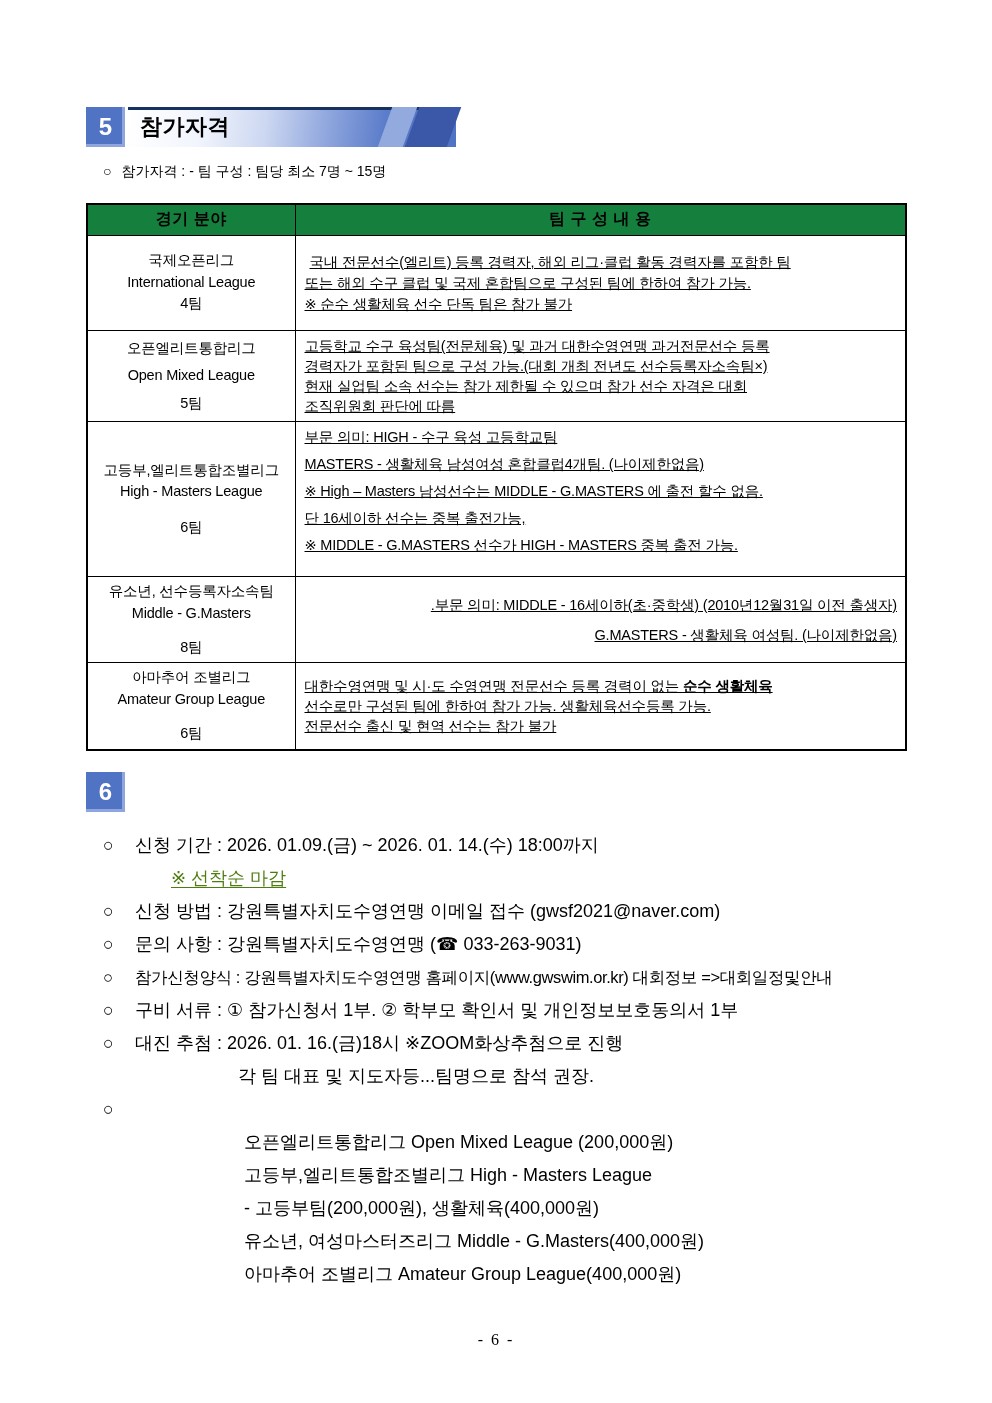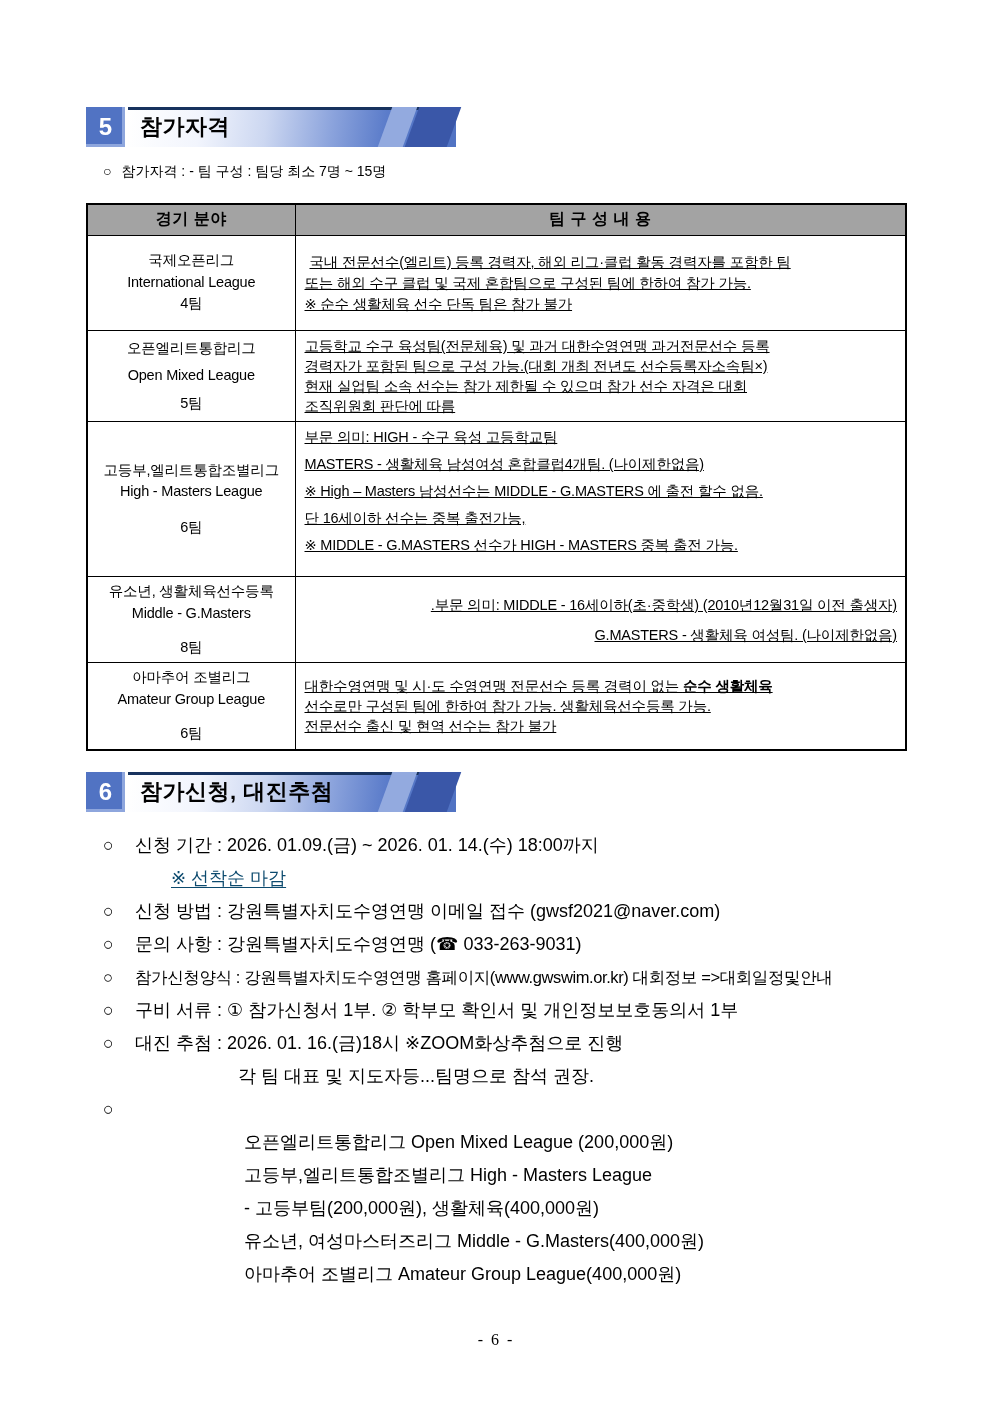--- a/index.html
+++ b/index.html
@@ -35,21 +35,21 @@
   .intro .mk{margin-right:10px;}
 
   
   table.qual{
     position:absolute;top:203px;left:86px;width:819px;
     border-collapse:collapse;table-layout:fixed;
     font-size:14.5px;letter-spacing:-0.2px;
   }
   table.qual td,table.qual th{border:1.5px solid #000;vertical-align:middle;box-sizing:border-box;}
   table.qual{border:2px solid #000;}
-  th.hdr{height:31px;background:#a3a3a3;font-size:16px;font-weight:bold;text-align:center;letter-spacing:.5px;}
+  th.hdr{height:31px;background:#15803d;font-size:16px;font-weight:bold;text-align:center;letter-spacing:.5px;}
   col.c1{width:208px;}
   col.c2{width:611px;}
   td.league{text-align:center;padding:4px 15px;line-height:1.5;}
   td.league .teams{display:block;}
   td.desc{padding:5px 8px 5px 9px;text-align:left;line-height:20px;text-decoration:underline;}
   tr.r1 td{height:95px;}
   tr.r2 td{height:82px;}
   tr.r3 td{height:140px;}
   tr.r4 td{height:79px;}
   tr.r5 td{height:79px;}
@@ -69,21 +69,21 @@
 
   
   .s6-list{position:absolute;top:835px;left:103px;width:830px;font-size:18px;}
   .li{display:flex;margin-bottom:12px;line-height:21px;white-space:nowrap;}
   .li .mk{width:32px;flex-shrink:0;}
   .li.ind1{padding-left:68px;}
   .li.ind2{padding-left:135px;}
   .li.ind3{padding-left:141px;}
   .li.cond{font-size:16.5px;letter-spacing:-0.4px;}
   .blue-underline{
-    color:#0c4a6e;text-decoration:underline;text-underline-offset:3px;
+    color:#4d7c0f;text-decoration:underline;text-underline-offset:3px;
   }
 
   
   .footer{
     position:absolute;top:1331px;left:0;width:100%;text-align:center;
     font-family:"Liberation Serif","DejaVu Serif",serif;font-size:16px;letter-spacing:2px;
   }
 </style>
 </head>
 <body>
@@ -150,21 +150,21 @@
       <div class="dl">부문 의미: HIGH - 수구 육성 고등학교팀</div>
       <div class="dl">MASTERS - 생활체육 남성여성 혼합클럽4개팀. (나이제한없음)</div>
       <div class="dl">※ High – Masters 남성선수는 MIDDLE - G.MASTERS 에 출전 할수 없음.</div>
       <div class="dl">단 16세이하 선수는 중복 출전가능,</div>
       <div class="dl">※ MIDDLE - G.MASTERS 선수가 HIGH - MASTERS 중복 출전 가능.</div>
     </td>
   </tr>
 
   <tr class="r4">
     <td class="league">
-      <span>유소년, 생활체육선수등록</span><br>
+      <span>유소년, 선수등록자소속팀</span><br>
       <span>Middle - G.Masters</span>
       <span class="teams">8팀</span>
     </td>
     <td class="desc">
       <div class="dl">.부문 의미: MIDDLE - 16세이하(초·중학생) (2010년12월31일 이전 출생자)</div>
       <div class="dl ind">G.MASTERS - 생활체육 여성팀. (나이제한없음)</div>
     </td>
   </tr>
 
   <tr class="r5">
@@ -177,26 +177,20 @@
       <div class="dl"><span>대한수영연맹 및 시·도 수영연맹 전문선수 등록 경력이 없는 </span><span class="b">순수 생활체육</span></div>
       <div class="dl">선수로만 구성된 팀에 한하여 참가 가능. 생활체육선수등록 가능.</div>
       <div class="dl">전문선수 출신 및 현역 선수는 참가 불가</div>
     </td>
   </tr>
 </tbody>
   </table>
 
 <div class="banner" id="banner6">
   <div class="num-box">6</div>
-  <div class="band">
-    <div class="band-grad"></div>
-    <div class="band-slash"></div>
-    <div class="band-end"></div>
-    <span class="band-title">참가신청, 대진추첨</span>
-  </div>
 </div>
 
 <div class="s6-list">
   <div class="li">
     <span class="mk">○</span>
       <span>신청 기간 : 2026. 01.09.(금) ~ 2026. 01. 14.(수) 18:00까지</span>
   </div>
   <div class="li ind1">
     <span class="blue-underline">※ 선착순 마감</span>
   </div>

